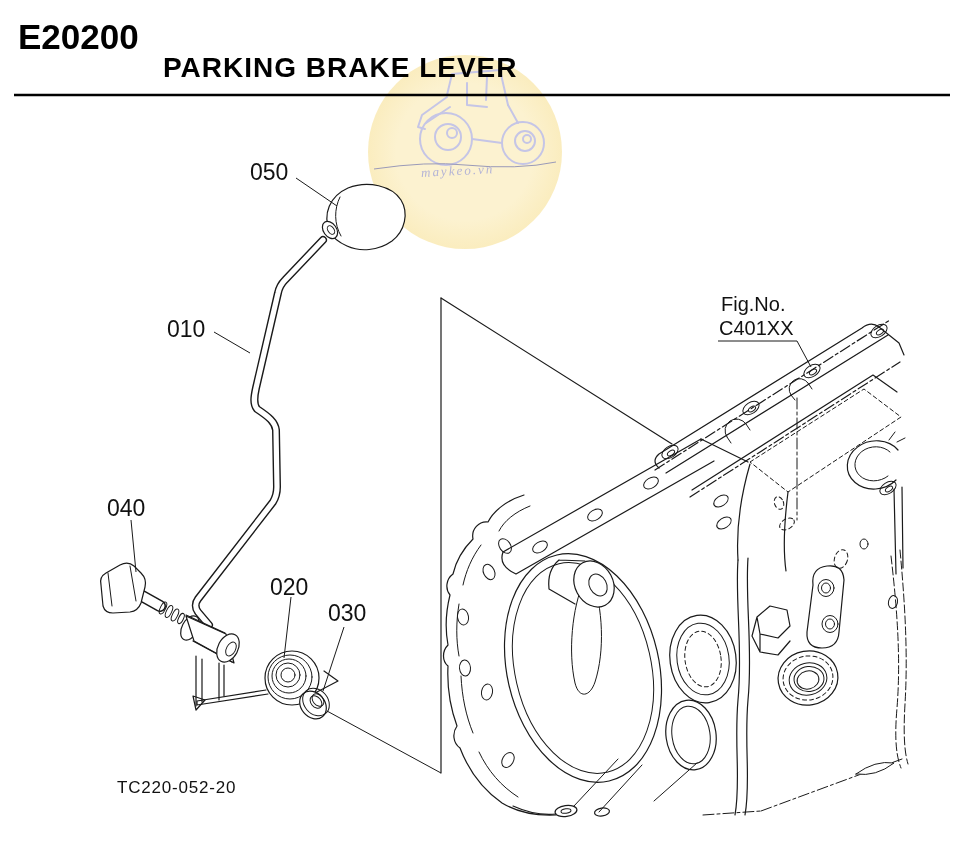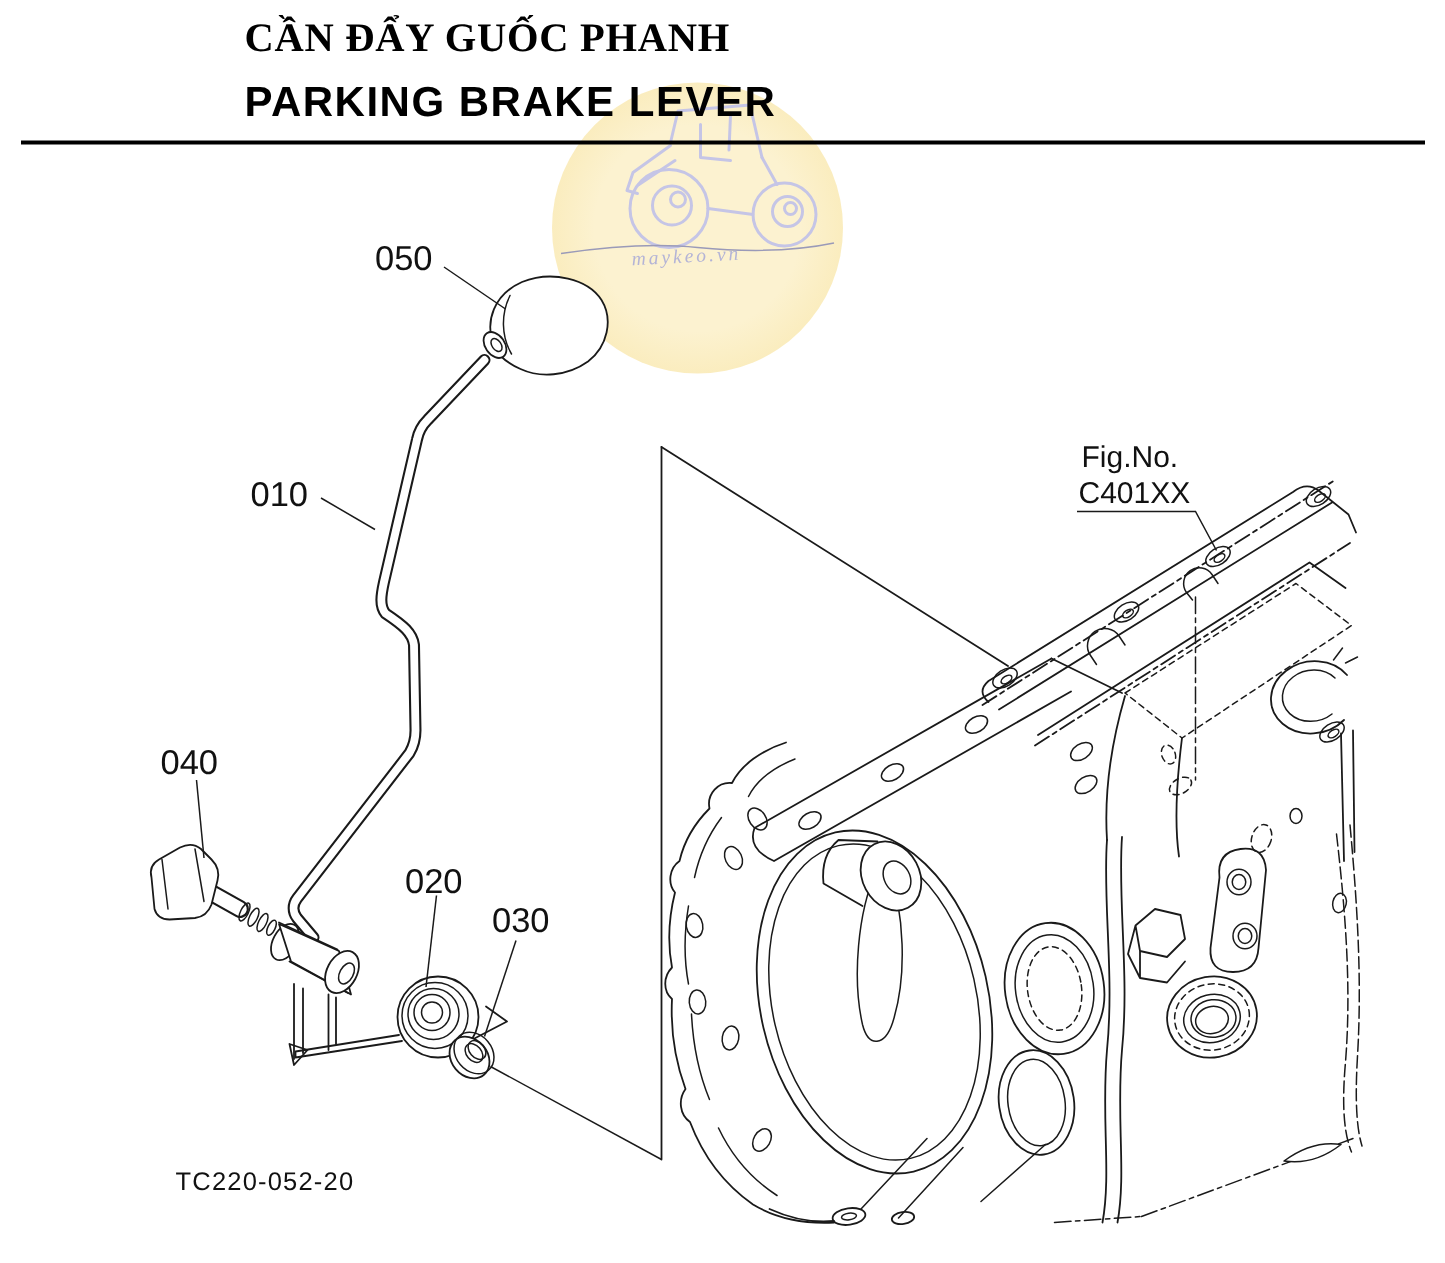--- a/index.html
+++ b/index.html
@@ -50,21 +50,21 @@
         <path d="M79,42 L54,60 L50,72 L57,74"></path>
         <path d="M82,52 L58,68"></path>
         <path d="M104,84 L134,88"></path>
         <path d="M140,50 L150,68"></path>
       </g>
       <path d="M6,114 Q60,106 97,110 Q150,115 188,107" stroke="#9a9ab8" stroke-width="1" fill="none"></path>
     </svg>
     <div class="wm-text">maykeo.vn</div>
   </div>
 
-  <div class="hdr-vi">CẦN ĐẨY GUỐC PHANH</div>
+  <div class="hdr-code">E20200</div>
   <div class="hdr-en">PARKING BRAKE LEVER</div>
 
   <svg class="drawing" width="963" height="842" viewBox="0 0 963 842">
 
     <path d="M14,95 H950" stroke="#000" stroke-width="2.6"></path>
 
     <g stroke-linecap="round" stroke-linejoin="round">
 
       <path class="ln" d="M441,298 V773"></path>
       <path class="ln" d="M441,298 L672,444"></path>

